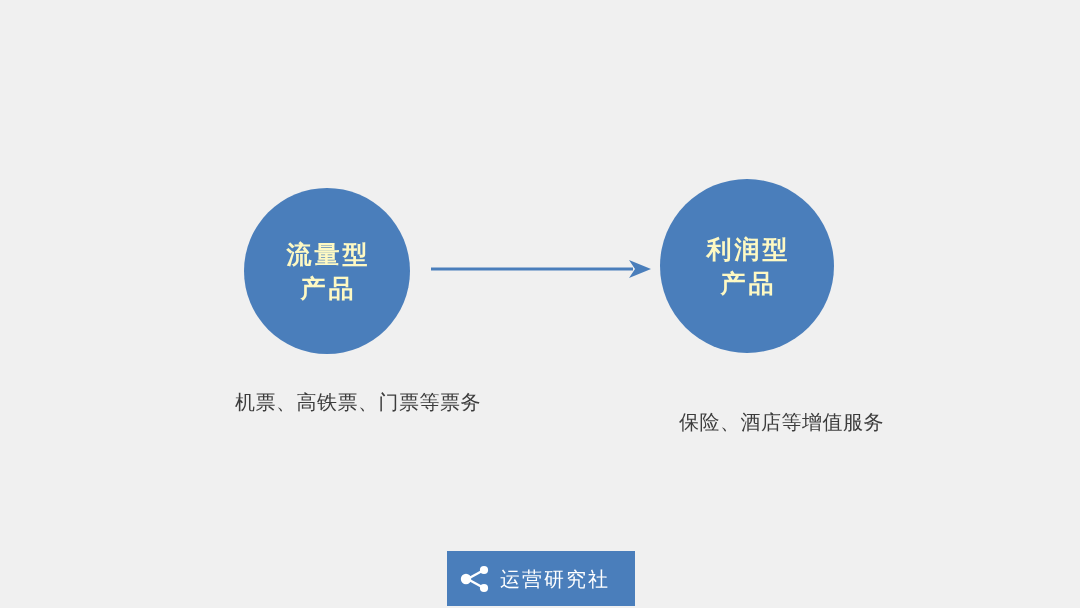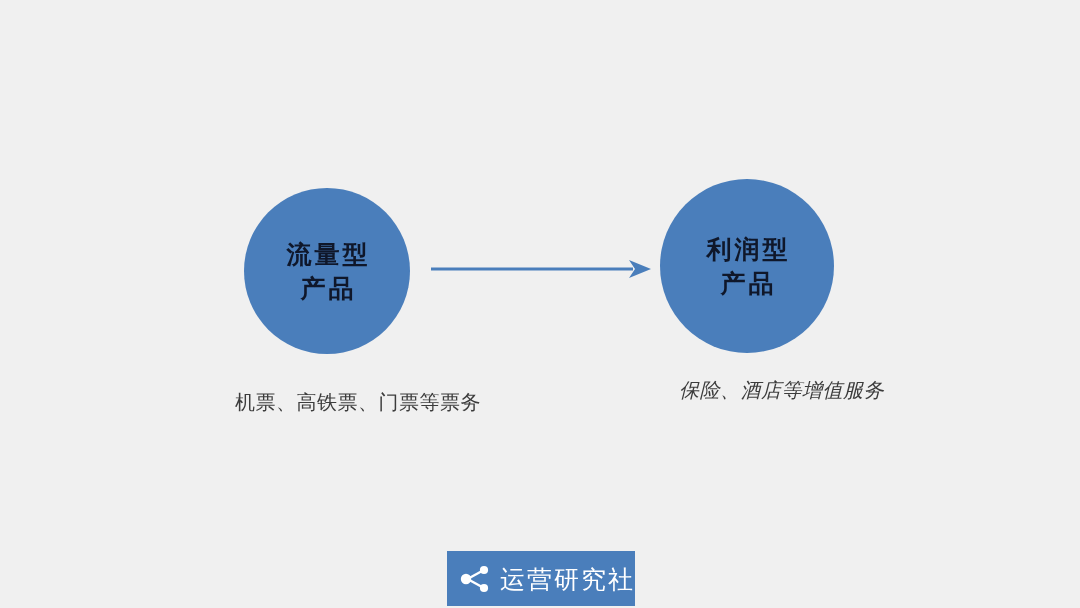--- a/index.html
+++ b/index.html
@@ -27,21 +27,21 @@
 
   
   .node {
     position: absolute;
     border-radius: 50%;
     background: #4a7ebb;
     display: flex;
     flex-direction: column;
     align-items: center;
     justify-content: center;
-    color: #0f172a;
+    color: #fef9c3;
     text-align: center;
     box-sizing: border-box;
   }
   .node-line {
     display: block;
     font-weight: bold;
     font-size: 25px;
     line-height: 34px;
     letter-spacing: 3px;
     text-indent: 3px;
@@ -79,22 +79,21 @@
     white-space: nowrap;
     letter-spacing: 0.5px;
     margin-left: 32px;
   }
   #caption-left {
     left: 203px;
     top: 388px;
   }
   #caption-right {
     left: 647px;
-    top: 376px;
-    font-style: italic;
+    top: 408px;
   }
 
   
   #logo {
     position: absolute;
     left: 447px;
     top: 551px;
     width: 188px;
     height: 55px;
     background: #4a7ebb;
@@ -104,21 +103,21 @@
     padding-left: 11px;
   }
   #logo-share-icon {
     width: 34px;
     height: 34px;
     flex: 0 0 auto;
     margin-right: 8px;
   }
   #logo-text {
     color: #ffffff;
-    font-size: 25px;
+    font-size: 20px;
     line-height: 34px;
     letter-spacing: 2px;
     white-space: nowrap;
     font-weight: normal;
   }
 </style>
 </head>
 <body>
 
 <div id="slide">

